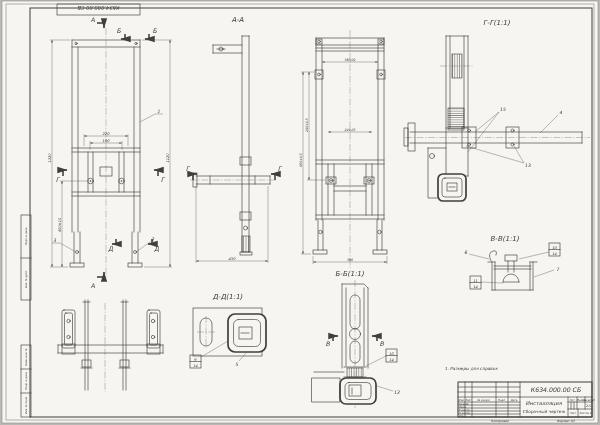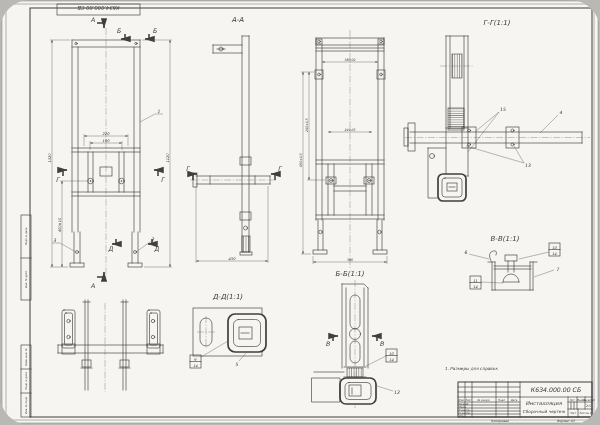--- a/index.html
+++ b/index.html
@@ -1,16 +1,16 @@
 <!DOCTYPE html>
 <html><head>
 <meta charset="utf-8">
 <style>
   html,body{margin:0;padding:0;background:#b9b8b4;}
-  .page{position:relative;width:600px;height:425px;overflow:hidden;background:#b9b8b4;border-radius:30px;}
+  .page{position:relative;width:600px;height:425px;overflow:hidden;background:#b9b8b4;}
   svg{display:block;}
   .ln{stroke:#403f3c;stroke-width:.65;fill:none;stroke-linecap:square;}
   .lm{stroke:#403f3c;stroke-width:1;fill:none;}
   .dm{stroke:#56544f;stroke-width:.4;fill:none;}
   .cl{stroke:#77756f;stroke-width:.4;fill:none;stroke-dasharray:7 1.6 1.2 1.6;}
   .flag{stroke:#3a3936;stroke-width:1.5;fill:none;}
   text{fill:#3a3936;font-family:"DejaVu Sans",sans-serif;font-style:italic;}
   .t2{font-size:2.6px;} .t3{font-size:3.2px;} .t35{font-size:3.6px;} .t4{font-size:4.2px;}
   .t45{font-size:4.6px;} .t5{font-size:5.2px;} .t6{font-size:6.2px;} .t7{font-size:7px;}
   .ta{text-anchor:middle;}

